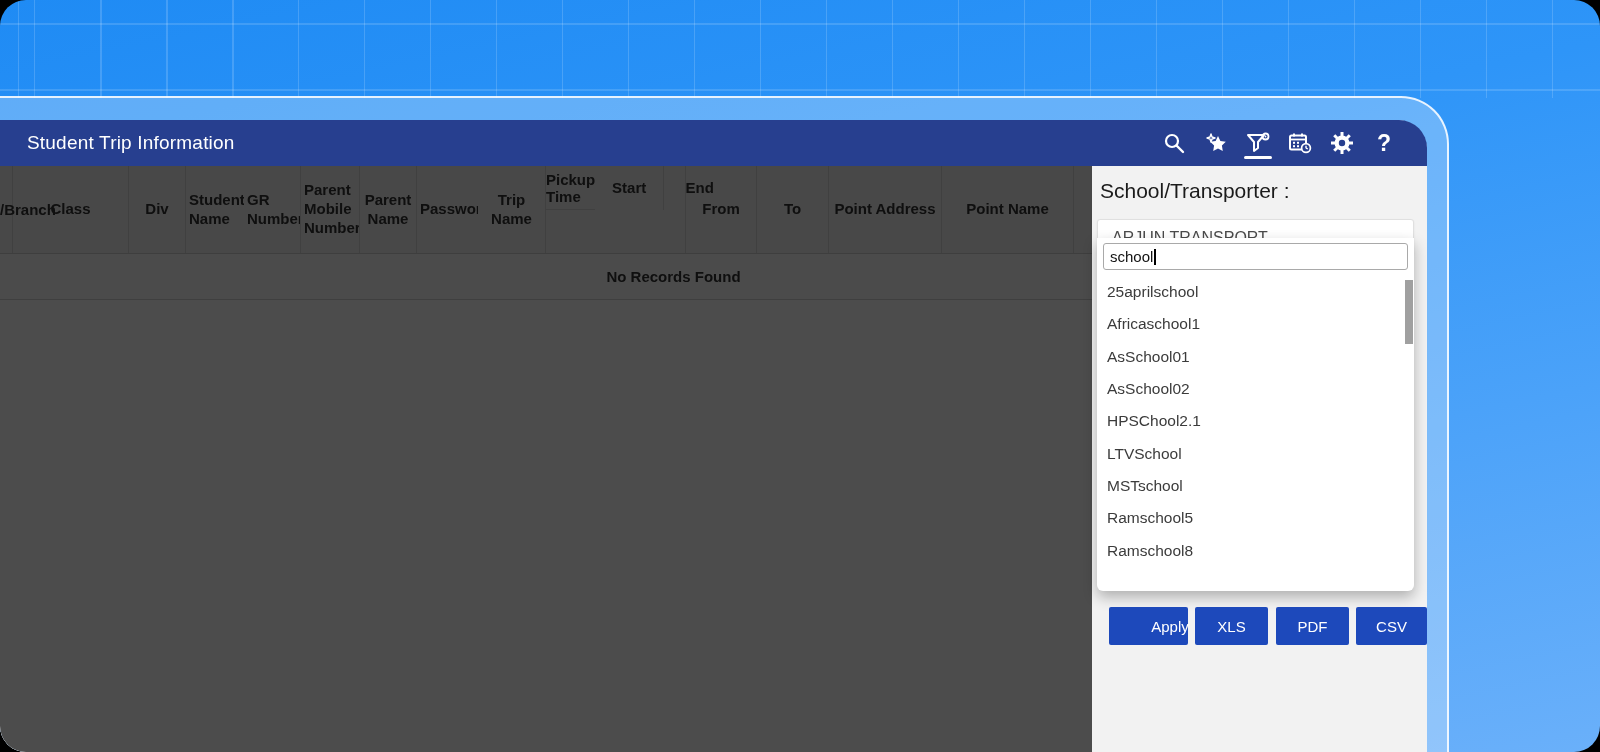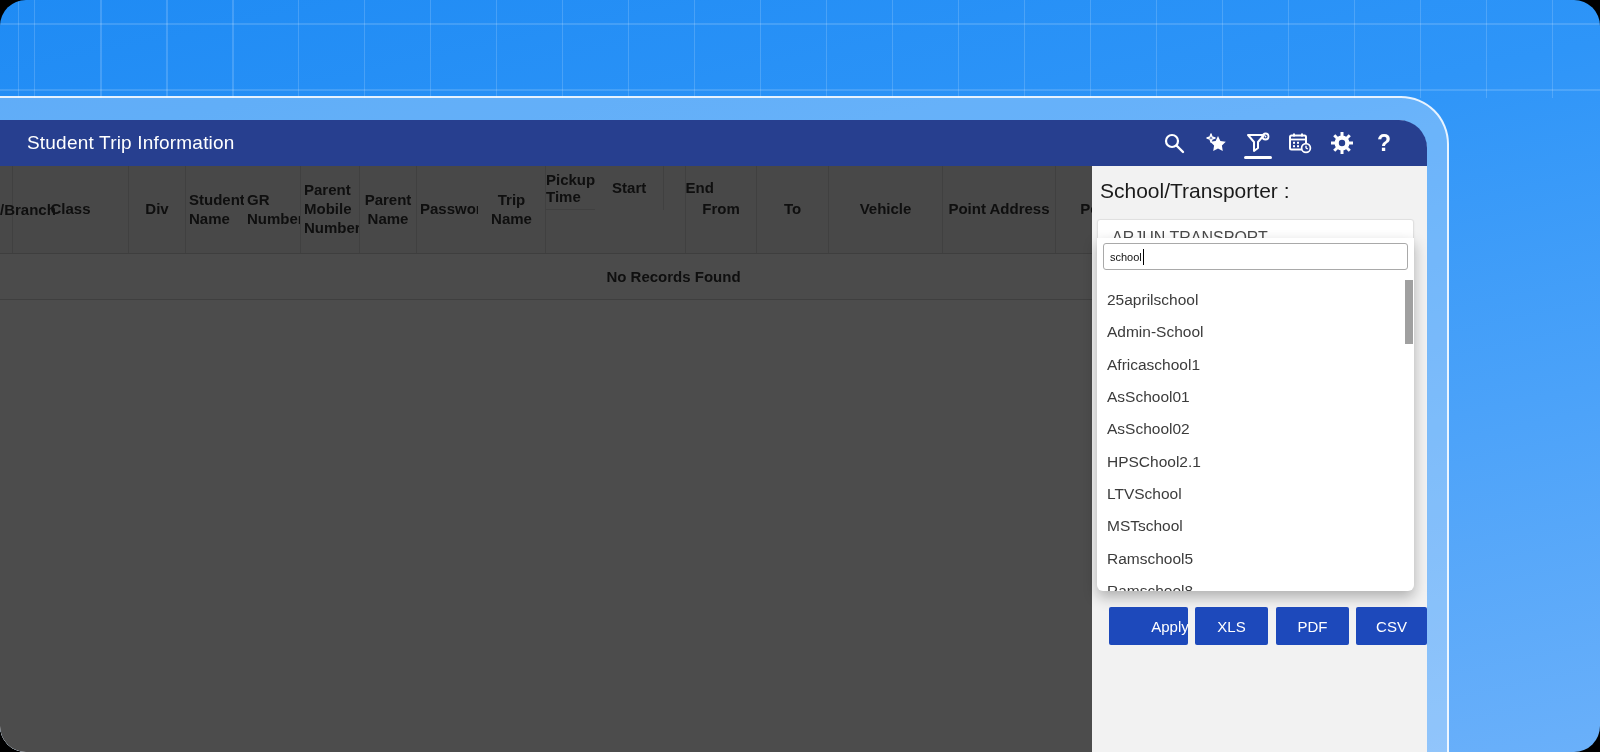--- a/index.html
+++ b/index.html
@@ -47,23 +47,23 @@
   .dim{position:absolute;left:0;top:166px;width:1092px;height:586px;background:rgba(0,0,0,.70);z-index:5;}
   
   .panel{position:absolute;left:1092px;top:166px;width:335px;height:586px;background:#f2f2f2;z-index:6;}
   .panel-label{position:absolute;left:8px;top:13px;font-size:21px;color:#1b1b1b;}
   .select-box{position:absolute;left:5px;top:34px;width:317px;height:37px;background:#fff;
       border:1px solid #e0e0e0;border-radius:3px;box-shadow:0 1px 2px rgba(0,0,0,.08);
       display:flex;align-items:center;padding-left:14px;font-size:16px;color:#4a4a4a;cursor:pointer;margin-top:19px;}
   .dropdown{position:absolute;left:5px;top:72px;width:317px;height:353px;background:#fff;
       border-radius:0 0 6px 6px;box-shadow:0 6px 14px rgba(0,0,0,.28);overflow:hidden;padding-top:5px;}
   .searchbox{margin:0 6px;height:27px;border:1px solid #a9a9a9;border-radius:3px;background:#fff;
-      display:flex;align-items:center;padding-left:6px;font-size:11px;color:#111;}
+      display:flex;align-items:center;padding-left:6px;font-size:15px;color:#111;}
   .caret{display:inline-block;width:1.5px;height:16px;background:#000;margin-left:1px;}
-  .optlist{margin-top:14px;}
+  .optlist{margin-top:6px;}
   .opt{height:32.3px;display:flex;align-items:center;padding-left:10px;font-size:15.5px;color:#3b3b3b;cursor:pointer;}
   .scroll-thumb{position:absolute;right:1px;top:42px;width:8px;height:64px;background:#a0a0a0;}
   .btn{position:absolute;top:441px;height:38px;background:#1d49bb;color:#fff;font-size:15px;
       display:flex;align-items:center;justify-content:center;border-radius:2px;cursor:pointer;}
 </style>
 </head>
 <body>
 
 <div class="canvas">
   <div class="grid-strip"></div>
@@ -85,21 +85,20 @@
       <div class="th" style="width:68px">Trip Name</div>
       <div class="th-group" style="width:140px">
         <div class="g-top">Pickup Time</div>
         <div class="g-bot">
           <div class="th" style="width:69px">Start</div>
           <div class="th" style="width:71px">End</div>
         </div>
       </div>
       <div class="th" style="width:71px">From</div>
       <div class="th" style="width:72px">To</div>
-      <div class="th" style="width:114px">Vehicle</div>
       <div class="th" style="width:113px">Point Address</div>
       <div class="th" style="width:132px">Point Name</div>
       <div class="th noborder" style="flex:1"></div>
     </div>
     <div class="norow">No Records Found</div>
   </div>
 
   <div class="titlebar">
     <span class="title">Student Trip Information</span>
     <div class="tb-icons">
@@ -166,21 +165,20 @@
     <div class="select-box">
       <span>ARJUN TRANSPORT</span>
     </div>
     <div class="dropdown">
       <div class="searchbox">
         <span>school</span>
         <span class="caret"></span>
       </div>
       <div class="optlist">
         <div class="opt">25aprilschool</div>
-        <div class="opt">Admin-School</div>
         <div class="opt">Africaschool1</div>
         <div class="opt">AsSchool01</div>
         <div class="opt">AsSchool02</div>
         <div class="opt">HPSChool2.1</div>
         <div class="opt">LTVSchool</div>
         <div class="opt">MSTschool</div>
         <div class="opt">Ramschool5</div>
         <div class="opt">Ramschool8</div>
       </div>
       <div class="scroll-thumb"></div>

